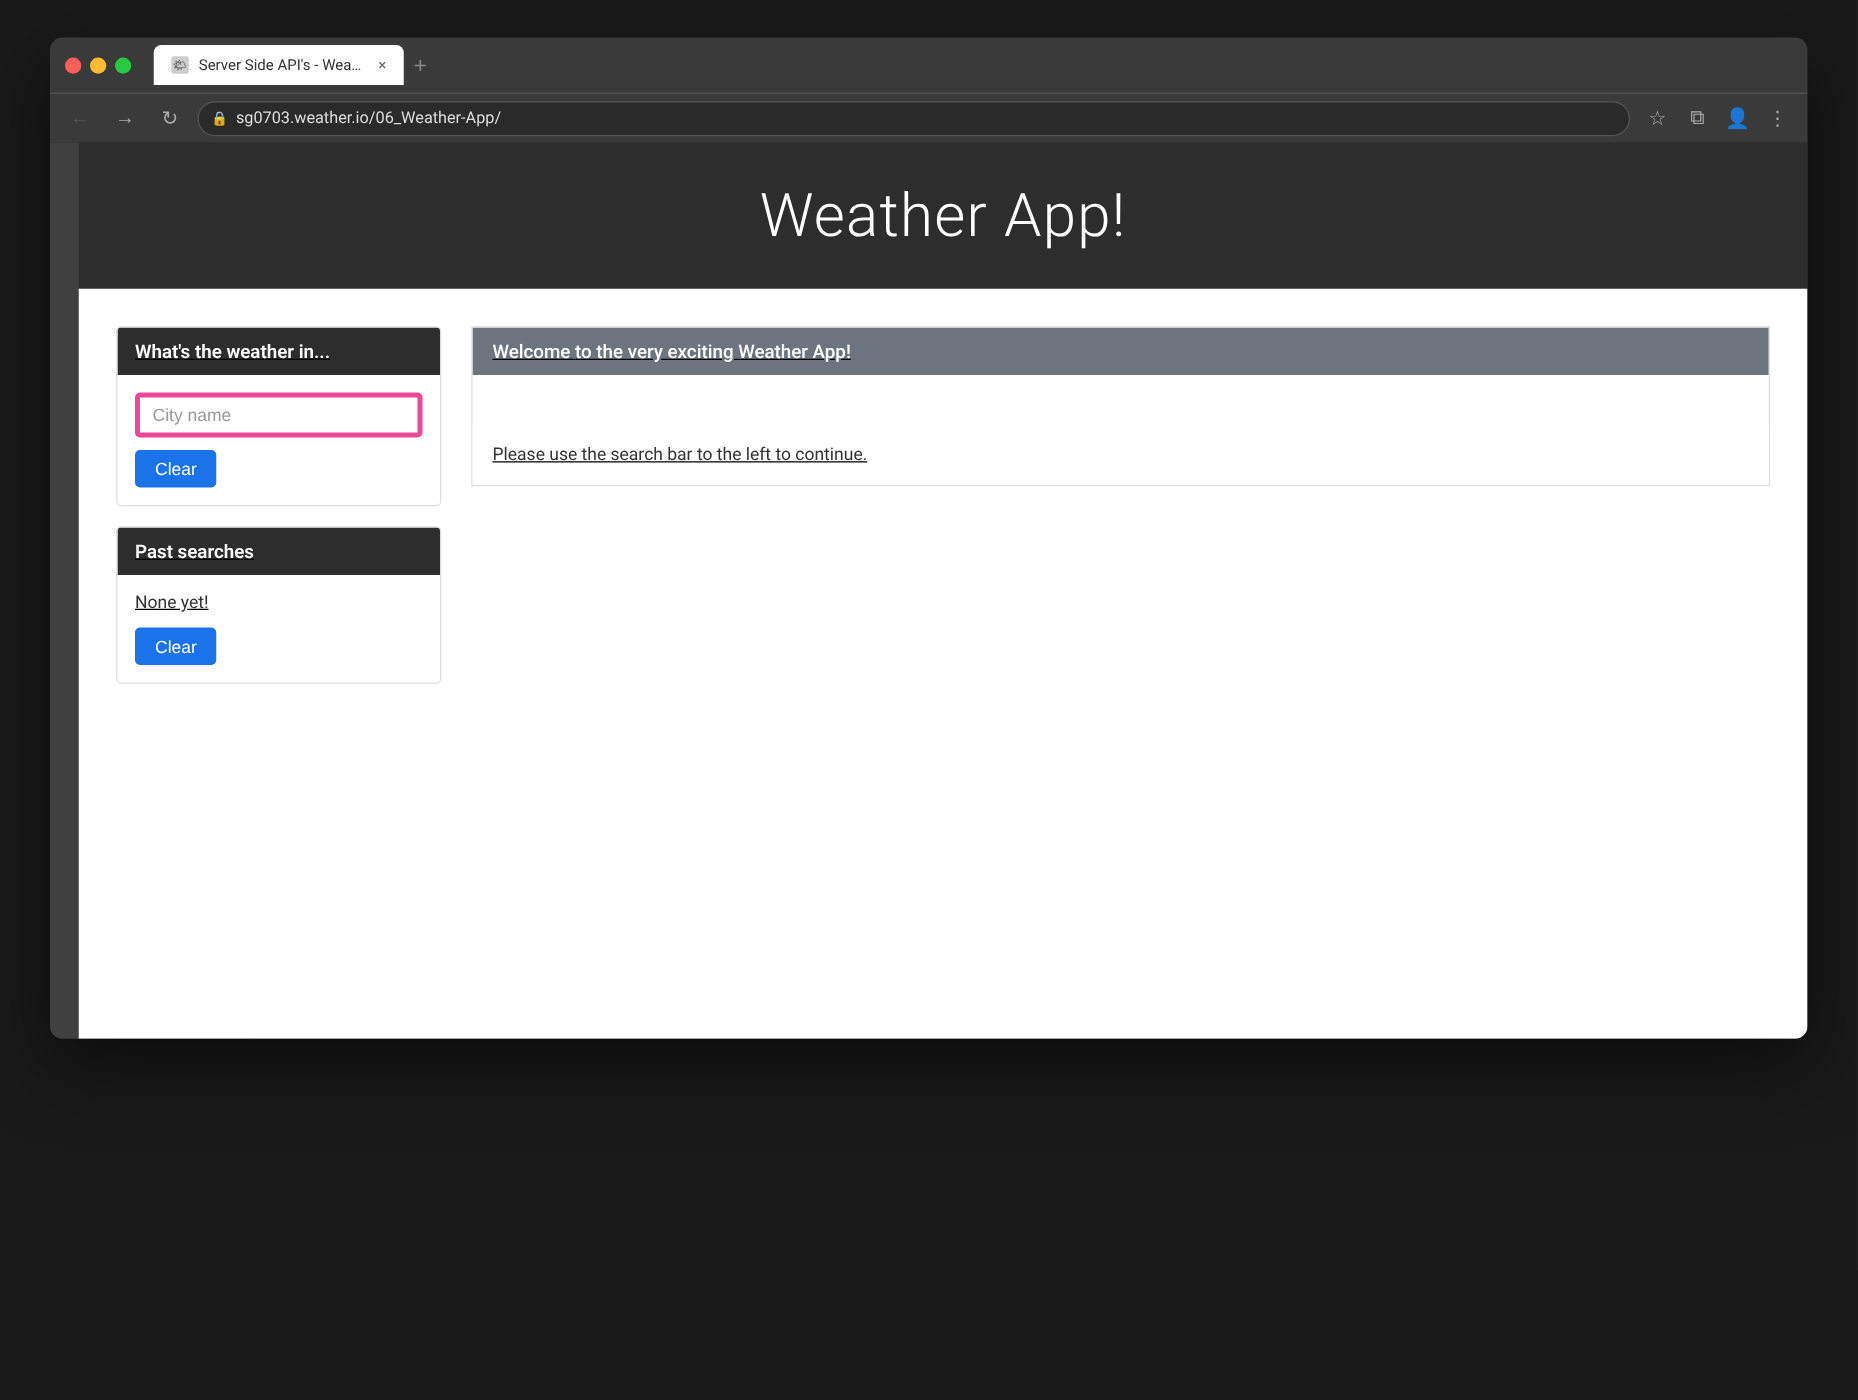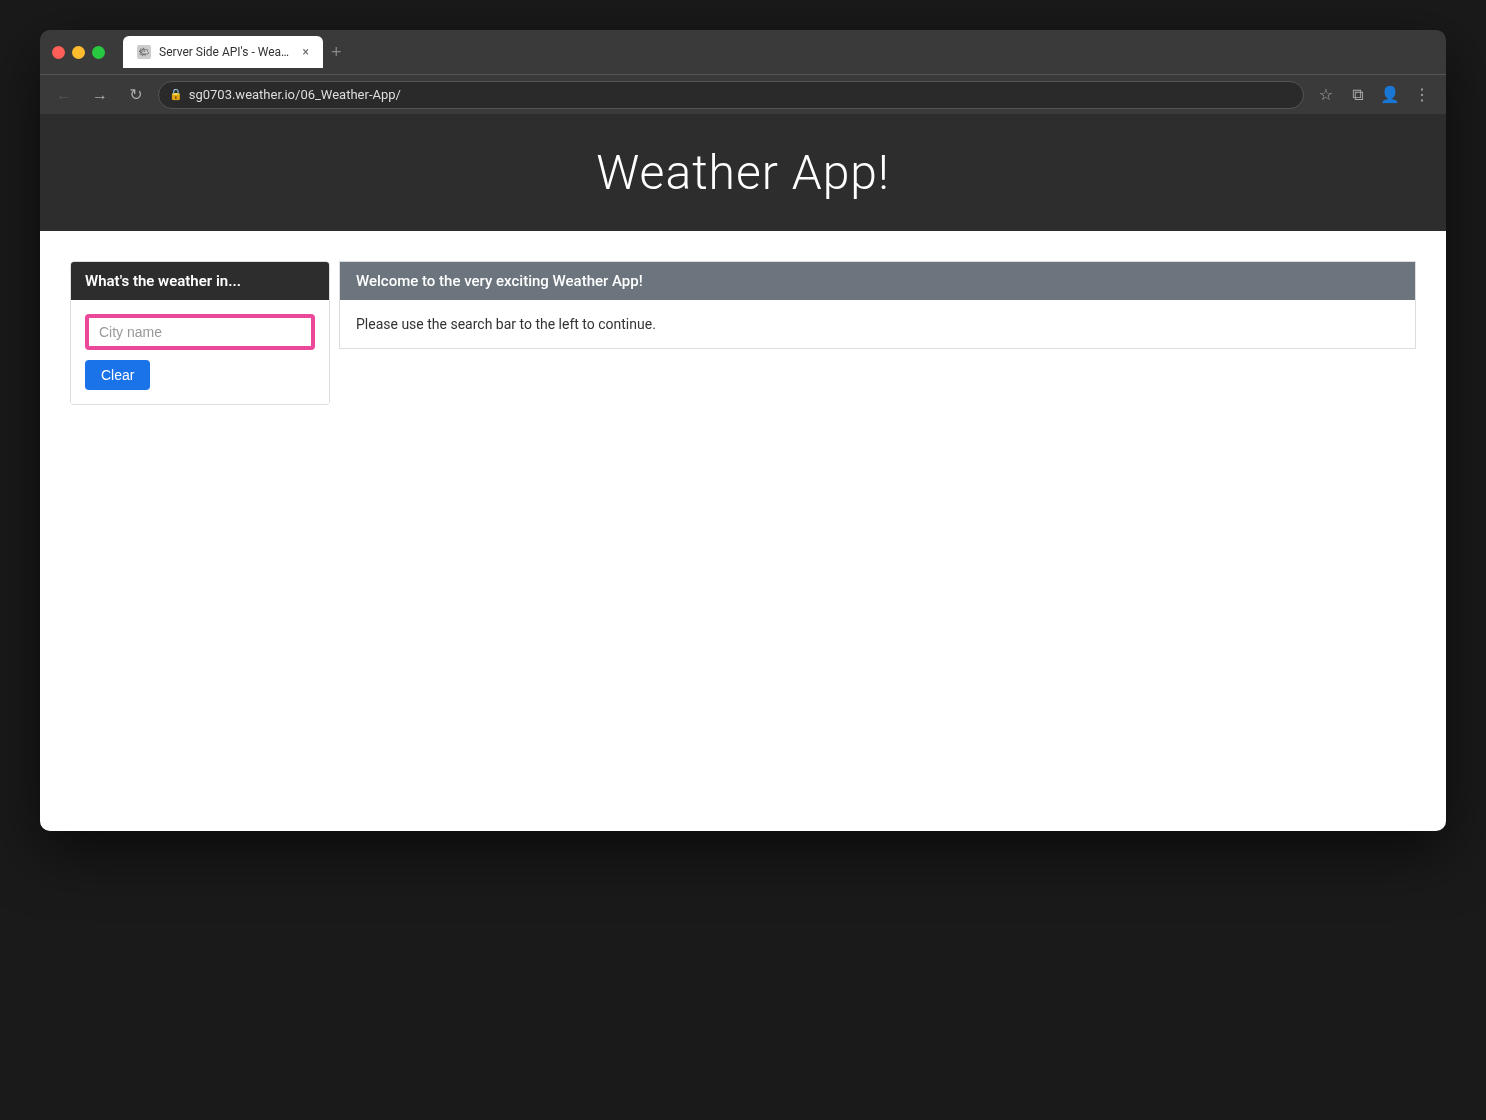--- a/index.html
+++ b/index.html
@@ -168,41 +168,43 @@
       height: 28px;
       border-radius: 4px;
       display: flex;
       align-items: center;
       justify-content: center;
     }
 
     
     .browser-content {
       background: #404040;
+      padding-left: 23px;
     }
 
     .page-header {
       background: #2d2d2d;
       padding: 30px 20px;
       text-align: center;
     }
 
     .page-title {
       color: #ffffff;
       font-size: 48px;
       font-weight: 300;
       letter-spacing: 1px;
     }
 
     .page-body {
       background: #ffffff;
       padding: 30px;
       display: flex;
-      gap: 9px;
+      gap: 24px;
       min-height: 600px;
+      text-decoration: underline;
     }
 
     
     .left-panel {
       width: 260px;
       flex-shrink: 0;
       display: flex;
       flex-direction: column;
       gap: 16px;
     }
@@ -275,20 +277,21 @@
       padding: 10px 16px;
       font-size: 15px;
       font-weight: 500;
     }
 
     .welcome-body {
       background: #fff;
       padding: 16px;
       font-size: 14px;
       color: #333;
+      margin-top: 40px;
     }
   </style>
 </head>
 <body>
 
 <div class="browser-window">
 
   <div class="browser-titlebar">
     <div class="traffic-lights">
       <div class="traffic-light close"></div>
@@ -345,20 +348,27 @@
       <div class="left-panel">
 
         <div class="panel-card">
           <div class="panel-header">What's the weather in...</div>
           <div class="panel-body">
             <input class="city-input" type="text" placeholder="City name" style="">
             <button class="btn-blue">Clear</button>
           </div>
         </div>
 
+        <div class="panel-card">
+          <div class="panel-header">Past searches</div>
+          <div class="panel-body">
+            <p class="none-yet-text">None yet!</p>
+            <button class="btn-blue">Clear</button>
+          </div>
+        </div>
       </div>
 
       <div class="right-panel">
         <div class="welcome-card">
           <div class="welcome-header">Welcome to the very exciting Weather App!</div>
           <div class="welcome-body">Please use the search bar to the left to continue.</div>
         </div>
       </div>
     </div>
   </div>

